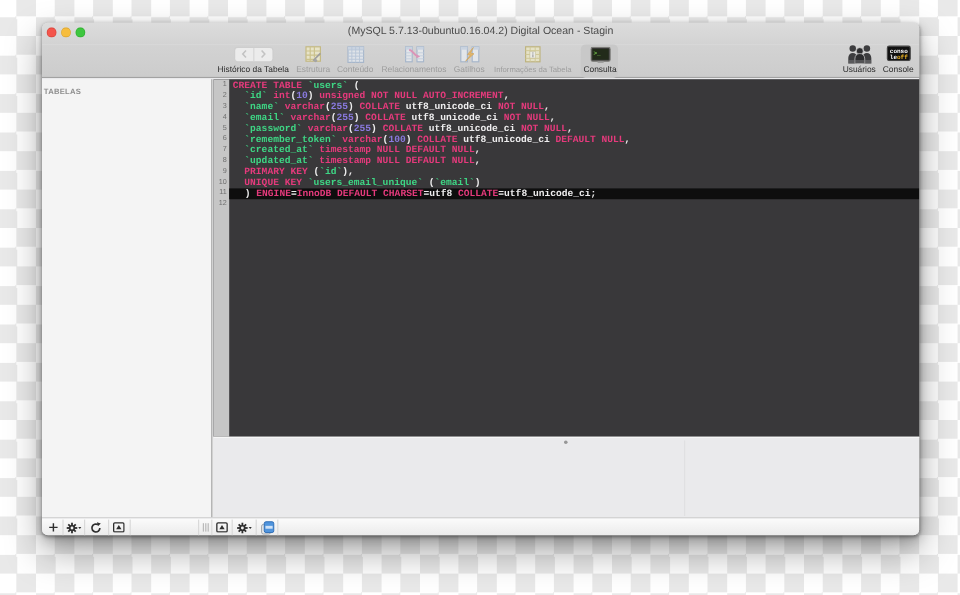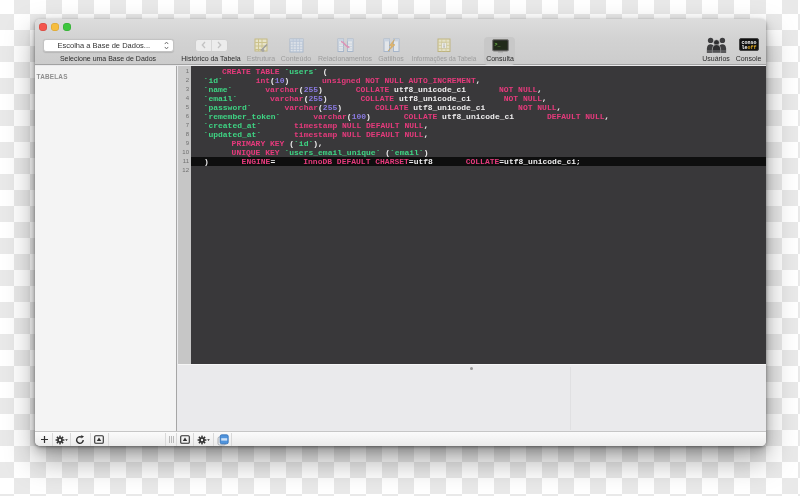--- a/index.html
+++ b/index.html
@@ -63,21 +63,21 @@
 .gutter{position:absolute;left:0;top:0;width:13px;height:100%;background:#c6c6c6;}
 .gcol{position:absolute;left:0;top:0;width:11px;font-family:"Liberation Sans",sans-serif;font-size:6px;line-height:9px;font-weight:normal;color:#707070;text-align:right;}
 .gcol i{display:block;font-style:normal;height:9px;}
 .code{
   position:absolute;left:0;top:1px;width:100%;
   font-family:"Liberation Mono",monospace;font-size:8px;line-height:9px;font-weight:bold;
   white-space:pre;color:#eeedee;
 }
 .cl{height:9px;padding-left:16px;}
 .cl.hl{background:#0e0e0e;margin-left:13px;padding-left:13px;}
-.k{color:#e53a7c;margin-left:28px;}
+.k{color:#e53a7c;}
 .g{color:#3ed584;}
 .p{color:#8a7ae0;}
 
 .result{position:absolute;left:143px;top:345px;width:588px;height:67px;background:#eaeaec;border-top:1px solid #f6f6f6;}
 .rline{position:absolute;left:392px;top:2px;width:1px;height:63px;background:#e0e0e2;}
 .rdot{position:absolute;left:292px;top:2px;width:3px;height:3px;border-radius:50%;background:#979797;}
 
 .statusbar{
   position:absolute;left:0;bottom:0;width:100%;height:15px;
   background:linear-gradient(#fbfbfb,#ebebeb);
@@ -89,35 +89,25 @@
 .grip{display:flex;gap:1px;}
 .grip i{display:block;width:1px;height:7px;background:#b9b9b9;}
 </style>
 </head>
 <body>
 <div class="window">
   <div class="titlebar">
     <div class="tl r"></div>
       <div class="tl y"></div>
       <div class="tl g"></div>
+    <div class="wtitle">(MySQL 5.7.13-0ubuntu0.16.04.2) Digital Ocean - Stagin</div>
     <div class="ssh">SSH Conectado</div>
   </div>
   <div class="toolbar">
     <div class="selbg"></div>
-    <div class="titem" style="left:7px;width:132px;">
-      <div class="ticon" style="align-items:flex-start;padding-top:0.5px;">
-        <div class="dd">Escolha a Base de Dados...
-          <svg class="steps" viewBox="0 0 7 10" width="7" height="10">
-              <path d="M1.6 3.4 L3.5 1.2 L5.4 3.4" stroke="#6f6f6f" stroke-width="1.1" fill="none"></path>
-              <path d="M1.6 6.6 L3.5 8.8 L5.4 6.6" stroke="#6f6f6f" stroke-width="1.1" fill="none"></path>
-            </svg>
-        </div>
-      </div>
-      <div class="tlabel">Selecione uma Base de Dados</div>
-    </div>
     <div class="titem" style="left:146px;width:60px;">
       <div class="ticon" style="align-items:flex-start;padding-top:0.5px;">
         <div class="hist">
             <div>
               <svg width="5" height="8" viewBox="0 0 5 8">
                 <path d="M4 1 L1.3 4 L4 7" stroke="#c3c3c3" stroke-width="1.3" fill="none"></path>
               </svg>
             </div>
             <div>
               <svg width="5" height="8" viewBox="0 0 5 8">

